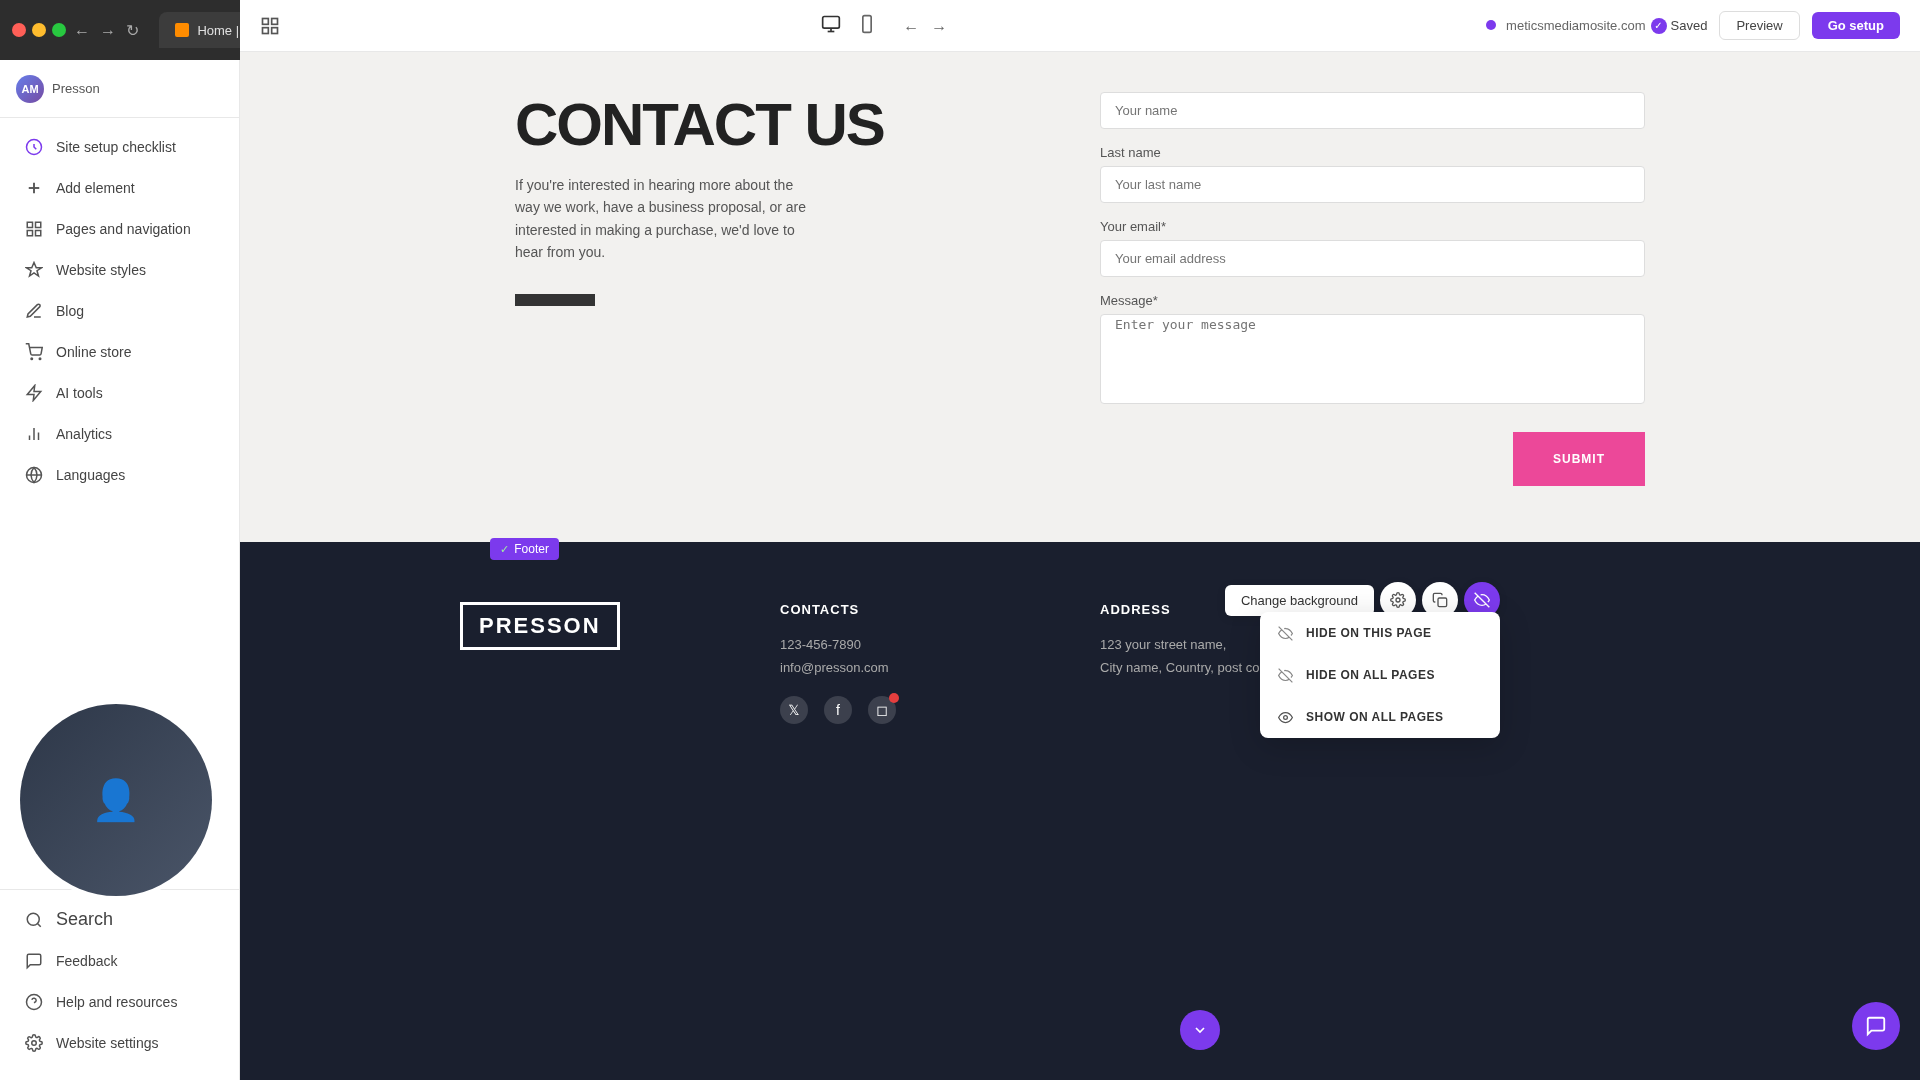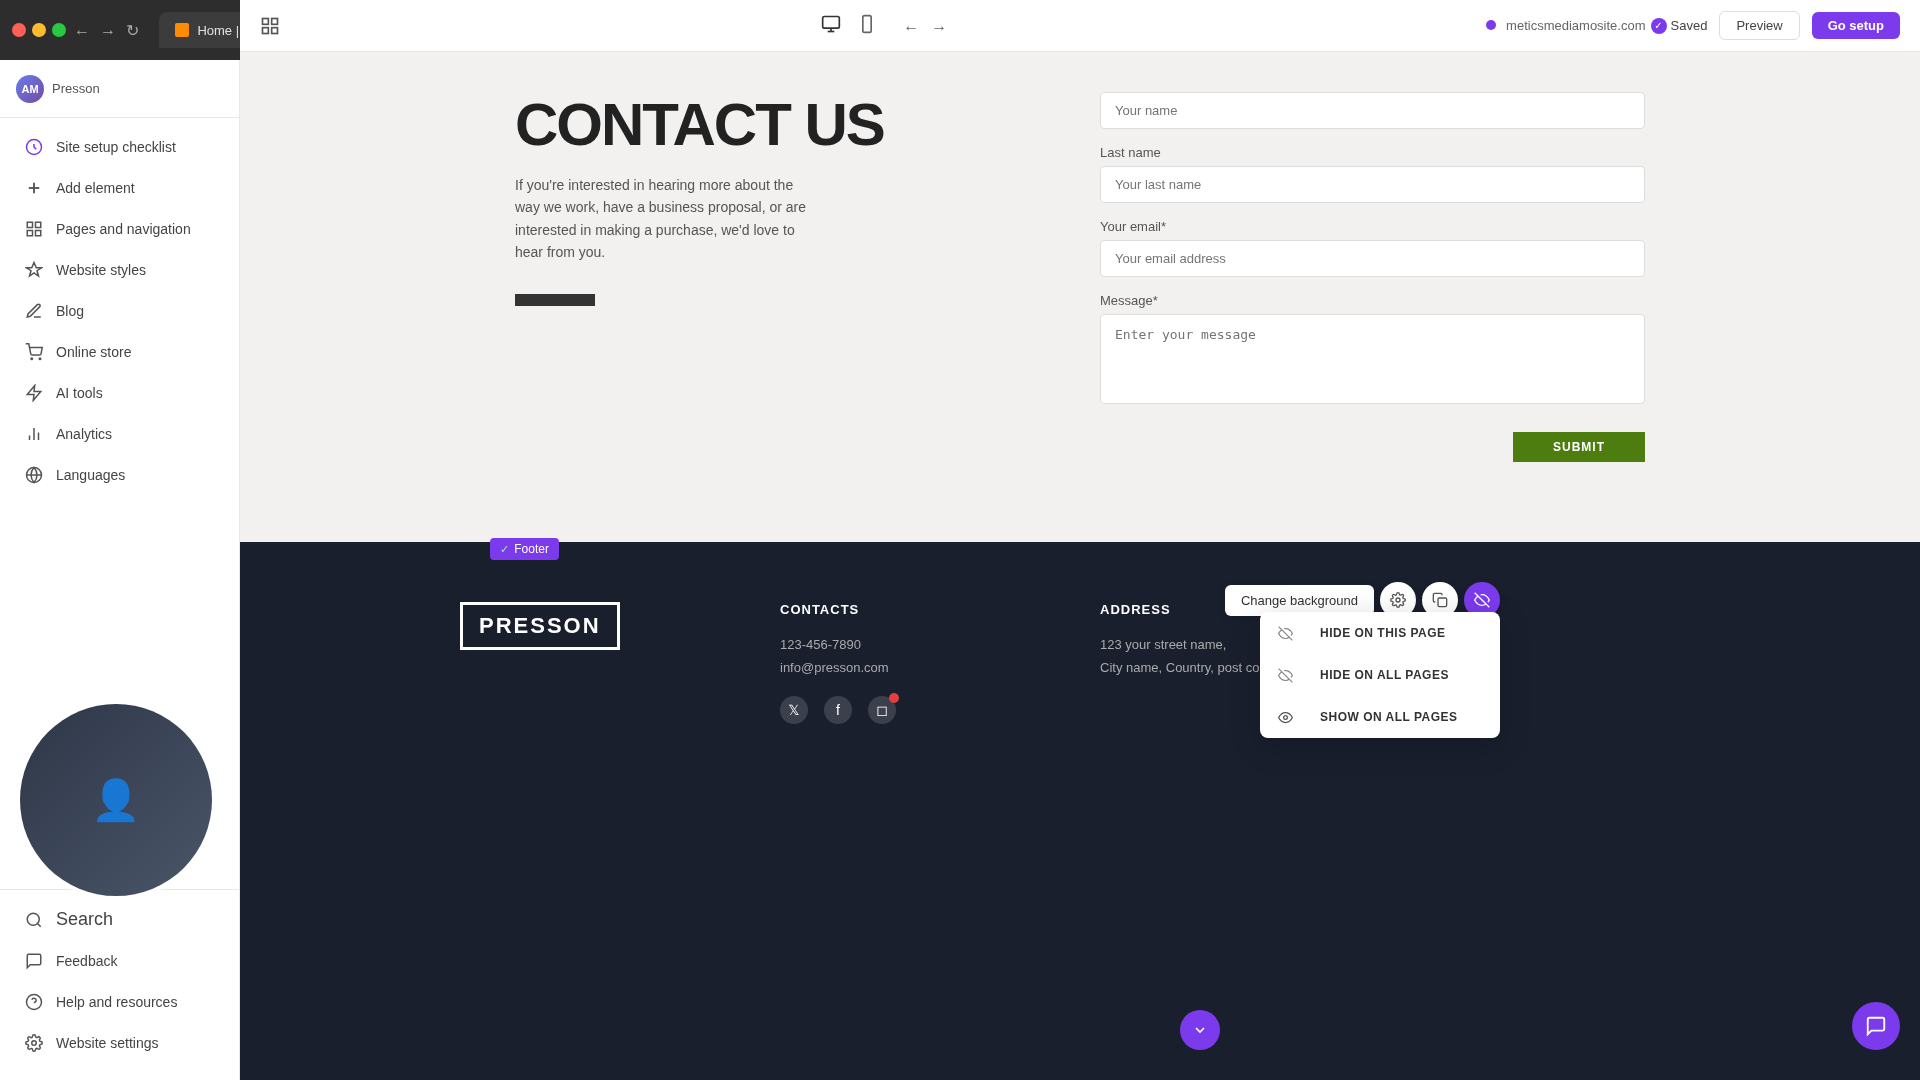--- a/index.html
+++ b/index.html
@@ -197,34 +197,34 @@
       width: 100%;
       padding: 10px 14px;
       border: 1px solid #ddd;
       border-radius: 4px;
       background: white;
       font-size: 13px;
       color: #999;
     }
     .field-textarea {
       width: 100%;
-      padding: 12px 14px;
+      padding: 2px 14px;
       border: 1px solid #ddd;
       border-radius: 4px;
       background: white;
       font-size: 13px;
       color: #999;
       height: 90px;
       resize: none;
     }
     .submit-btn {
-      background: #4d7c0f;
+      background: #ec4899;
       color: white;
       border: none;
-      padding: 8px 40px;
+      padding: 20px 40px;
       font-size: 12px;
       letter-spacing: 1px;
       font-weight: 600;
       cursor: pointer;
       float: right;
       margin-top: 8px;
     }
 
     
     .footer-section {
@@ -284,21 +284,21 @@
       background: white;
       border-radius: 8px;
       box-shadow: 0 8px 32px rgba(0,0,0,0.18);
       width: 240px;
       z-index: 100;
       overflow: hidden;
     }
     .context-item {
       display: flex;
       align-items: center;
-      gap: 26px;
+      gap: 12px;
       padding: 12px 16px;
       font-size: 13px;
       color: #333;
       cursor: pointer;
       letter-spacing: 0.3px;
     }
     .context-item-icon { width: 18px; height: 18px; display: flex; align-items: center; justify-content: center; flex-shrink: 0; }
 
     
     .footer-toolbar {

